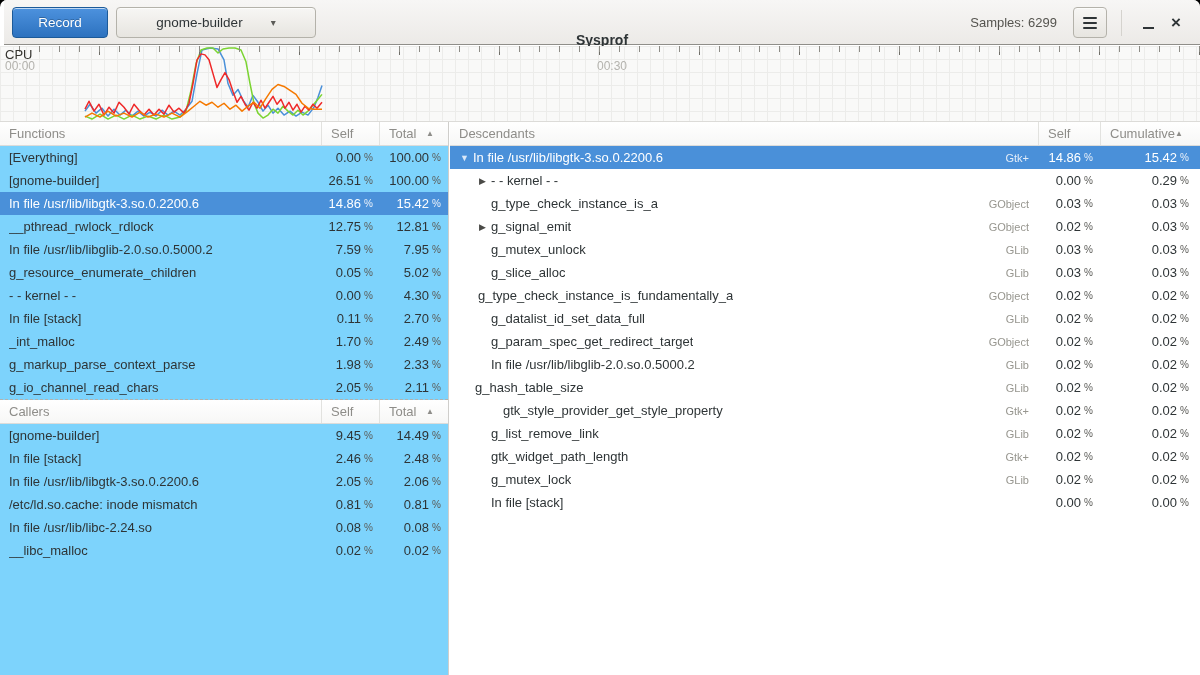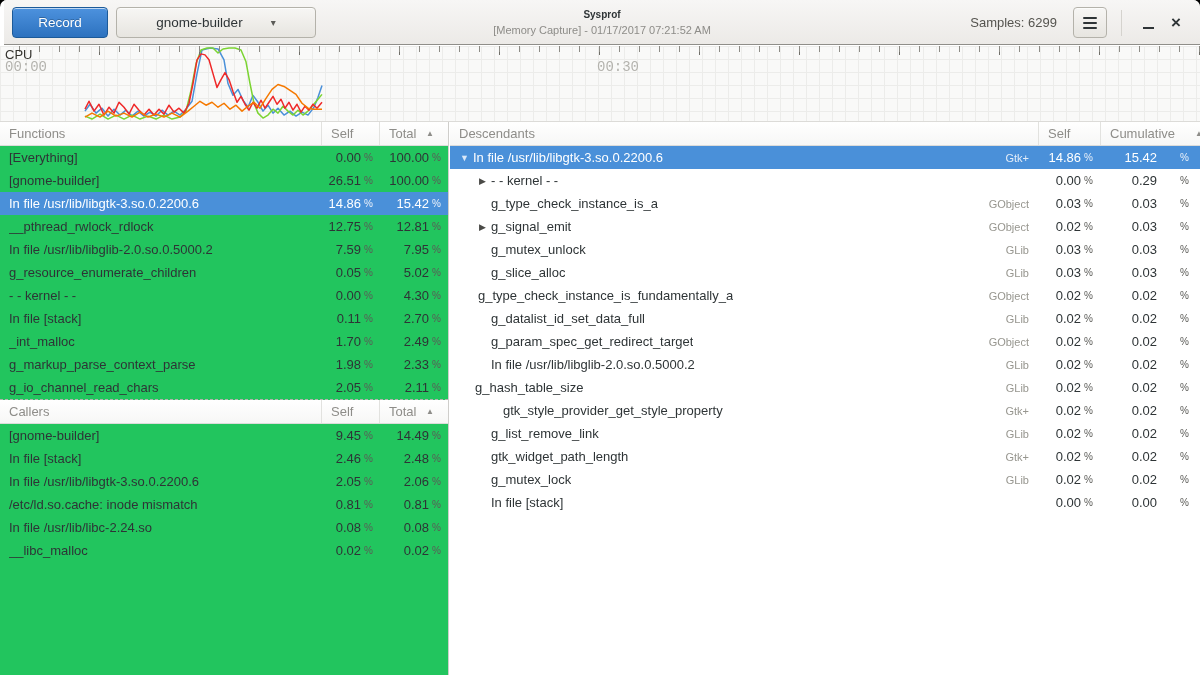--- a/index.html
+++ b/index.html
@@ -11,21 +11,21 @@
     background:linear-gradient(#f7f6f5,#eceae7); border-bottom:1px solid #8f8e89; }
   .btn { display:flex; align-items:center; justify-content:center; border-radius:4px;
     border:1px solid #b4b2aa; background:linear-gradient(#f7f6f4,#e7e5e0);
     box-shadow:inset 0 1px rgba(255,255,255,.65); color:#2e3436; font-size:13.5px; cursor:default; }
   .record-btn { position:absolute; left:8px; top:7px; width:96px; height:31px;
     background:linear-gradient(#4d92de,#2d72bf); border-color:#1c5a99; color:#fff;
     text-shadow:0 -1px rgba(0,0,0,.25); }
   .proc-btn { position:absolute; left:112px; top:7px; width:200px; height:31px; }
   .proc-btn .caret { margin-left:28px; font-size:10px; color:#5b5b57; }
   .title-block { position:absolute; left:0; right:0; top:6px; text-align:center; pointer-events:none; }
-  .title { font-size:10px; font-weight:bold; color:#2e3436; line-height:17px; }
+  .title { font-size:14px; font-weight:bold; color:#2e3436; line-height:17px;margin-top:26px; }
   .subtitle { font-size:11px; color:#8d8c88; line-height:14px; }
   .hdr-right { position:absolute; right:10px; top:0; height:45px; display:flex; align-items:center; }
   .samples { font-size:13px; color:#55544f; margin-right:16px; }
   .menu-btn { width:34px; height:31px; flex-direction:column; display:flex; align-items:center; justify-content:center; gap:3px; }
   .menu-btn .bar { width:14px; height:2px; background:#2e3436; border-radius:1px; }
   .vsep { width:1px; height:26px; background:#d5d3ce; margin:0 12px 0 14px; }
   .winctl { width:28px; height:31px; display:flex; align-items:center; justify-content:center; }
   .min-bar { width:11px; height:2px; background:#2e3436; margin-top:11px; }
   .close-glyph { font-size:17px; font-weight:bold; color:#2e3436; line-height:1; }
 
@@ -33,41 +33,41 @@
   .graph { position:absolute; top:46px; left:0; right:0; height:76px; background-color:#f9f9f8;
     background-image:linear-gradient(to right,#ececea 1px,transparent 1px),
                      linear-gradient(to bottom,#ececea 1px,transparent 1px);
     background-size:13px 13px; border-bottom:1px solid #dcdbd8; }
   .ruler-minor { position:absolute; top:0; left:0; right:0; height:6px;
     background:repeating-linear-gradient(to right,transparent 0 19px,#8d8c86 19px 20px); }
   .ruler-major { position:absolute; top:0; left:0; right:0; height:9px;
     background:repeating-linear-gradient(to right,transparent 0 99px,#6f6e68 99px 100px); }
   .graph svg { position:absolute; top:0; left:0; }
   .cpu-label { position:absolute; left:5px; top:1px; font-size:13px; color:#35342f; }
-  .time-label { position:absolute; top:13px; font-family:Liberation Mono, monospace; font-size:14px; color:#b4b3ae; }
+  .time-label { position:absolute; top:13px; font-family:Liberation Sans, sans-serif; font-size:12px; color:#b4b3ae; }
   .t0 { left:5px; } .t30 { left:597px; }
 
   
-  .left-pane  { position:absolute; top:122px; left:0; width:449px; bottom:0; background:#22c55e; border-right:1px solid #cfcecb; }
+  .left-pane  { position:absolute; top:122px; left:0; width:449px; bottom:0; background:#7dd3fc; border-right:1px solid #cfcecb; }
   .right-pane { position:absolute; top:122px; left:450px; right:0; bottom:0; background:#fff; }
 
   .thead { display:flex; height:24px; background:linear-gradient(#ffffff,#f7f7f6);
     border-bottom:1px solid #dcdcda; color:#8e8d89; font-size:13px; }
   .thead .cell { display:flex; align-items:center; padding-left:9px; }
   .thead .cell + .cell { border-left:1px solid #e2e2df; }
   .sort { margin-left:auto; margin-right:7px; font-size:8px; color:#8e8d89; }
 
   .row { display:flex; height:23px; font-size:13px; color:#2e3436; }
   .row .cell { display:flex; align-items:center; }
   .cell.name { flex:1; min-width:0; padding-left:9px; overflow:hidden; white-space:nowrap; }
   .cell.num  { justify-content:flex-end; }
   .lt .num.self  { width:58px; padding-right:6px; }
   .lt .num.total { width:69px; padding-right:7px; }
   .rt .num.self  { width:62px; padding-right:7px; }
-  .rt .num.cum   { width:100px; padding-right:11px;gap:20px; }
+  .rt .num.cum   { width:100px; padding-right:11px; }
   .u { font-size:10px; color:#5a5a56; margin-left:3px; }
   .row.selected { background:var(--accent); color:#fff; }
   .row.selected .u { color:#eaf1fa; }
   .exp { width:17px; flex:0 0 17px; font-size:9px; color:#4a4a47; text-align:center; }
   .row.selected .exp { color:#d9e7f8; }
   .lib { margin-left:auto; padding-right:9px; font-size:11px; color:#97968f; }
   .row.selected .lib { color:#e3edf9; }
   .nm { overflow:hidden; text-overflow:ellipsis; white-space:nowrap; }
 
   .paned-handle { height:1px; border-top:1px dashed #b3b2ad; }

